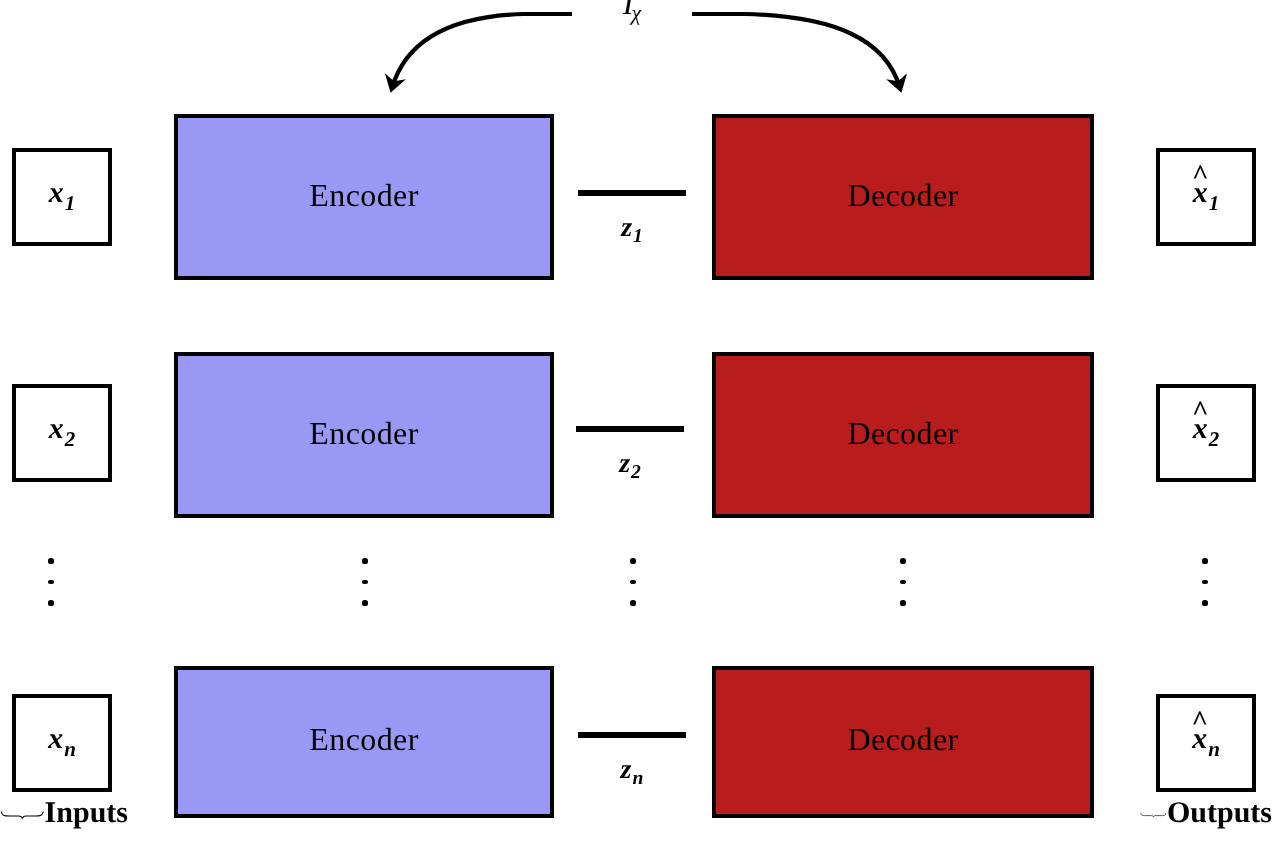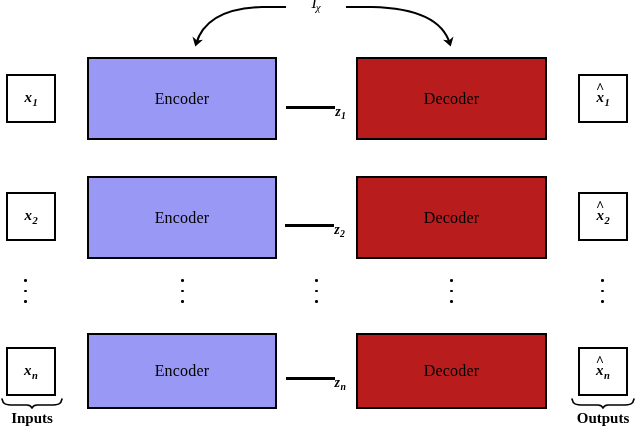--- a/index.html
+++ b/index.html
@@ -48,21 +48,21 @@
     font-size: 16px;
     letter-spacing: 0.2px;
   }
   .module-box.encoder { background: #9a98f5; }
   .module-box.decoder { background: #b91c1c; }
 
   
   .latent {
     position: absolute;
     display: flex;
-    flex-direction: row;
+    flex-direction: column;
     align-items: center;
   }
   .latent .bar {
     width: 54px;
     height: 3px;
     background: #000000;
   }
   .latent .lbl {
     margin-top: 9px;
     font-size: 14px;
@@ -84,21 +84,20 @@
     width: 2.6px;
     height: 2.6px;
     background: #000000;
     border-radius: 50%;
   }
 
   
   .brace-group {
     position: absolute;
     display: flex;
-    flex-direction: column;
     align-items: center;
   }
   .brace-group svg { display: block; }
   .brace-group .brace-label {
     font-size: 15px;
     font-weight: bold;
     margin-top: 1px;
     white-space: nowrap;
   }
 

